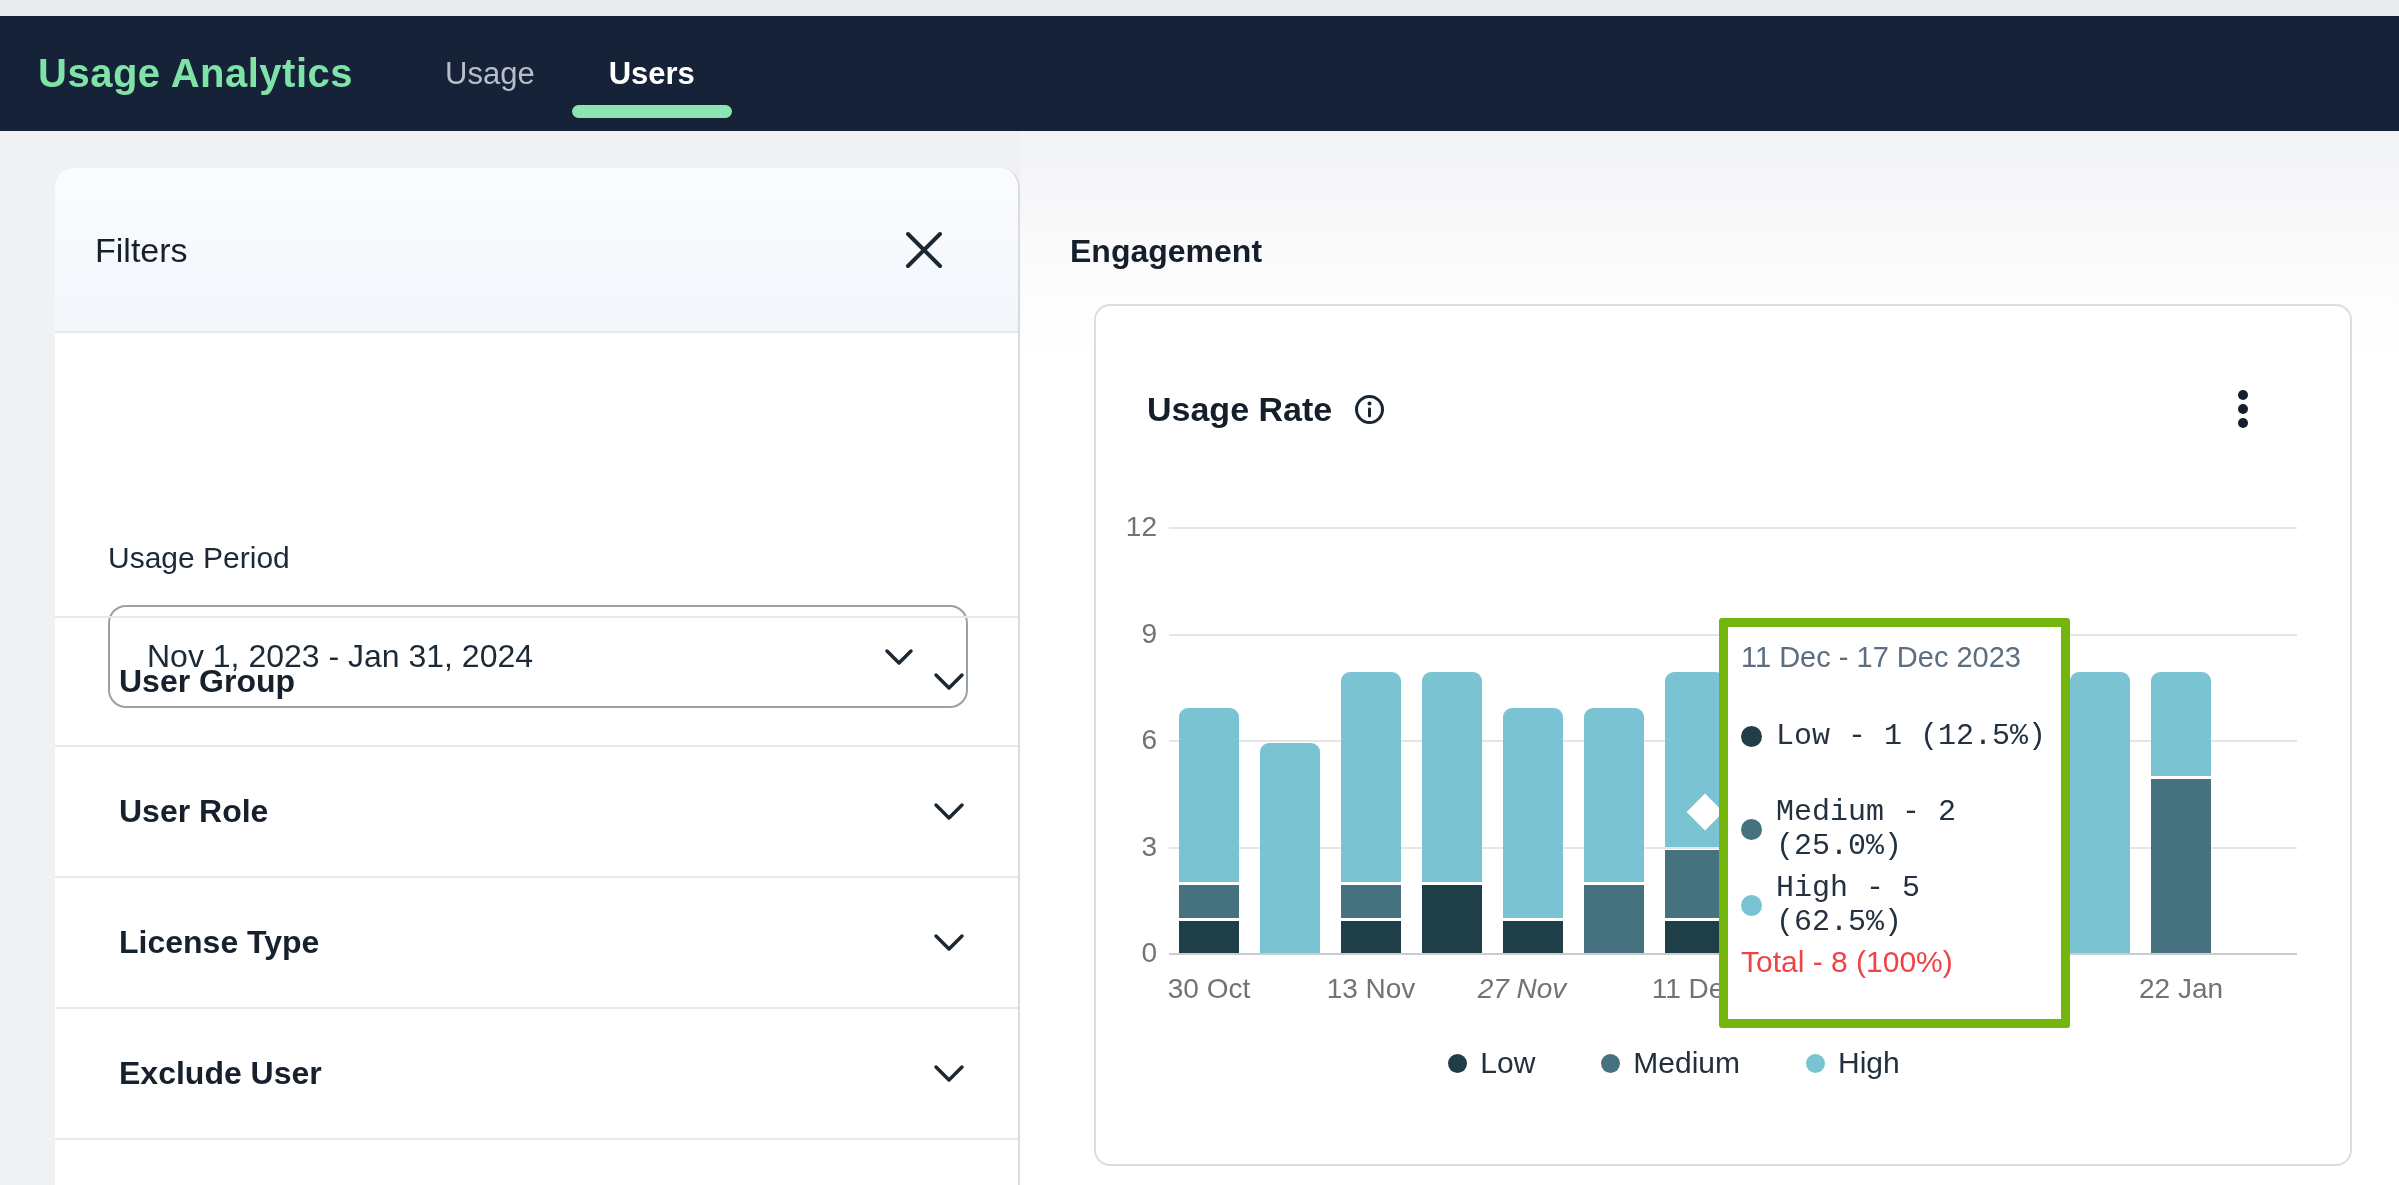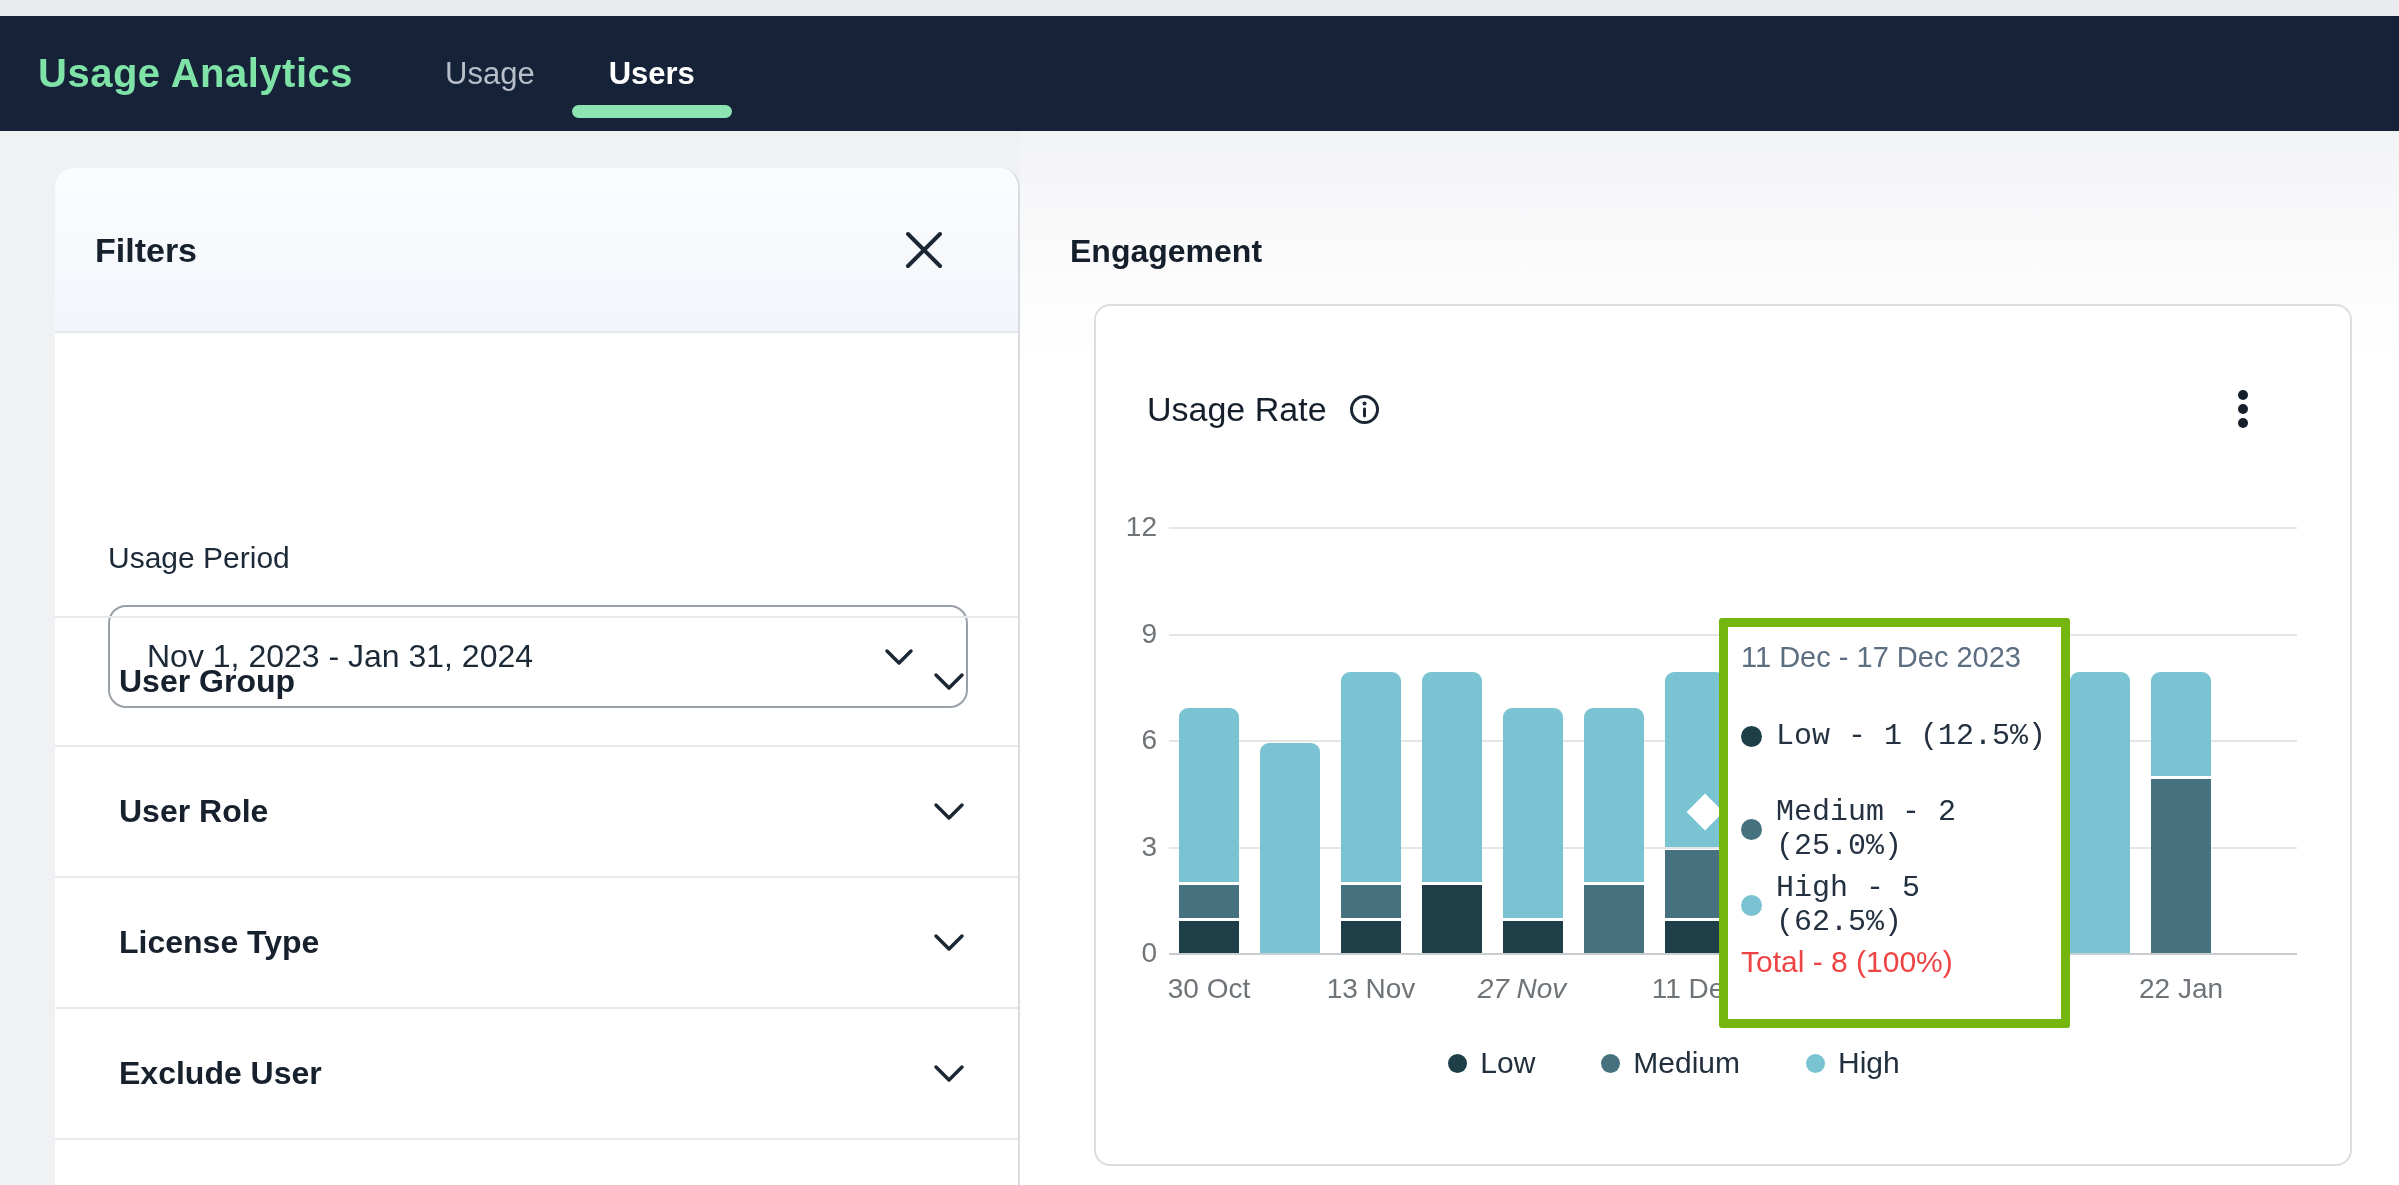--- a/index.html
+++ b/index.html
@@ -13,21 +13,21 @@
   .tab{position:relative;height:100%;display:flex;align-items:center;font-size:31px;color:#b7bec8;font-weight:500;cursor:pointer;}
   .tab.active{color:#ffffff;font-weight:bold;}
   .tab.active .tab-underline{position:absolute;left:50%;transform:translateX(-50%);bottom:13px;width:160px;height:13px;border-radius:7px;background:#8ce4b2;}
 
   
   .main-area{position:absolute;left:1020px;top:115px;width:1379px;height:1070px;background:linear-gradient(180deg,#f2f3f5 0px,#fcfcfd 150px,#ffffff 230px);}
   .page-title{position:absolute;left:50px;top:81px;font-size:32px;font-weight:bold;color:#141f2b;}
 
   .card{position:absolute;left:74px;top:173px;width:1258px;height:862px;background:#ffffff;border:2px solid #dadee2;border-radius:16px;box-sizing:border-box;}
   .card-title-row{position:absolute;left:51px;top:84px;display:flex;align-items:center;gap:22px;}
-  .card-title{font-size:34px;font-weight:normal;color:#141f2b;}
+  .card-title{font-size:34px;font-weight:bold;color:#141f2b;}
   .info-icon{width:31px;height:31px;flex:none;}
   .kebab{position:absolute;right:96px;top:78px;display:flex;flex-direction:column;gap:4px;padding:6px;cursor:pointer;}
   .kebab span{width:10px;height:10px;border-radius:50%;background:#141f2b;}
 
   
   .chart{position:absolute;left:73px;top:221px;width:1128px;height:430px;}
   .gridline{position:absolute;left:0;width:100%;height:2px;background:#e4e5e6;}
   .axisline{position:absolute;left:0;top:426px;width:100%;height:2px;background:#c9cdd0;}
   .y-label{position:absolute;right:calc(100% + 12px);width:60px;text-align:right;font-size:28px;color:#6f7478;line-height:32px;}
   .bar{position:absolute;width:60px;bottom:4px;}
@@ -46,21 +46,21 @@
   .tt-inner{position:relative;width:100%;height:100%;}
   .tt-title{position:absolute;left:13px;top:14px;font-size:29px;color:#5c6e80;}
   .tt-row{position:absolute;left:13px;display:flex;align-items:center;gap:14px;}
   .tt-dot{width:21px;height:21px;border-radius:50%;flex:none;}
   .tt-text{font-size:30px;color:#233140;font-family:Liberation Mono, monospace;}
   .tt-total{position:absolute;left:13px;font-size:30px;color:#ef4444;}
 
   
   .filters-panel{position:absolute;left:55px;top:152px;width:965px;height:1033px;background:#ffffff;border-right:2px solid #d8dce1;border-radius:20px 20px 0 0;box-sizing:border-box;}
   .panel-head{position:relative;height:163px;background:linear-gradient(180deg,#fbfcfe,#f2f6fb);border-bottom:2px solid #e4e8ee;border-radius:20px 20px 0 0;}
-  .panel-title{position:absolute;left:40px;top:50%;transform:translateY(-50%);font-size:34px;font-weight:bold;color:#16212d;}
+  .panel-title{position:absolute;left:40px;top:50%;transform:translateY(-50%);font-size:34px;font-weight:normal;color:#16212d;}
   .close-btn{position:absolute;right:70px;top:50%;transform:translateY(-50%);width:48px;height:48px;background:none;border:none;padding:0;cursor:pointer;}
 
   .usage-period-label{position:absolute;left:53px;top:373px;font-size:30px;color:#1c2936;}
   .dropdown{position:absolute;left:53px;top:437px;width:860px;height:103px;box-sizing:border-box;border:2px solid #9aa0a8;border-radius:18px;display:flex;align-items:center;cursor:pointer;background:#fff;}
   .dropdown-value{margin-left:37px;font-size:32px;color:#1c2936;}
   .dropdown .chev{position:absolute;right:52px;}
 
   .filter-sections{position:absolute;left:0;top:448px;width:100%;}
   .filter-section{height:131px;box-sizing:border-box;border-bottom:2px solid #e7e9ec;display:flex;align-items:center;justify-content:space-between;padding:0 52px 0 64px;cursor:pointer;}
   .filter-section:first-child{border-top:2px solid #e7e9ec;}

